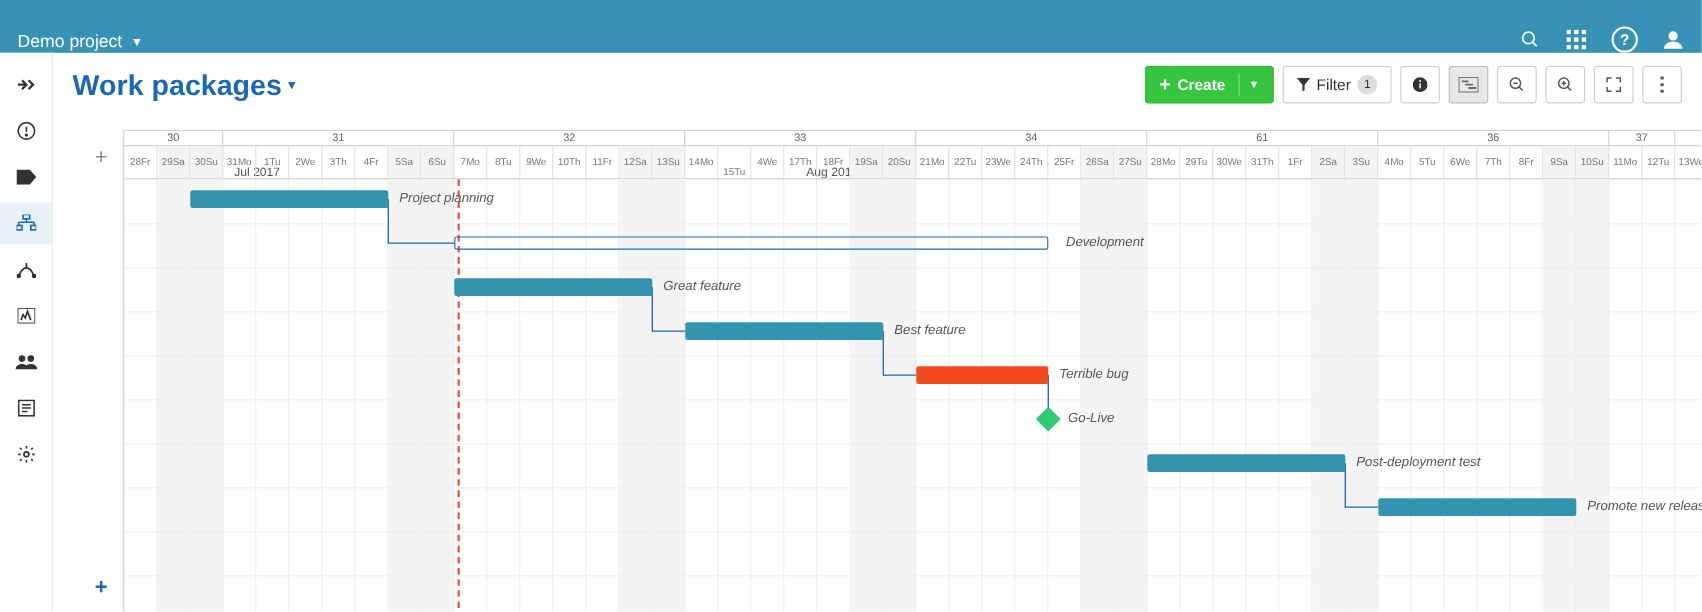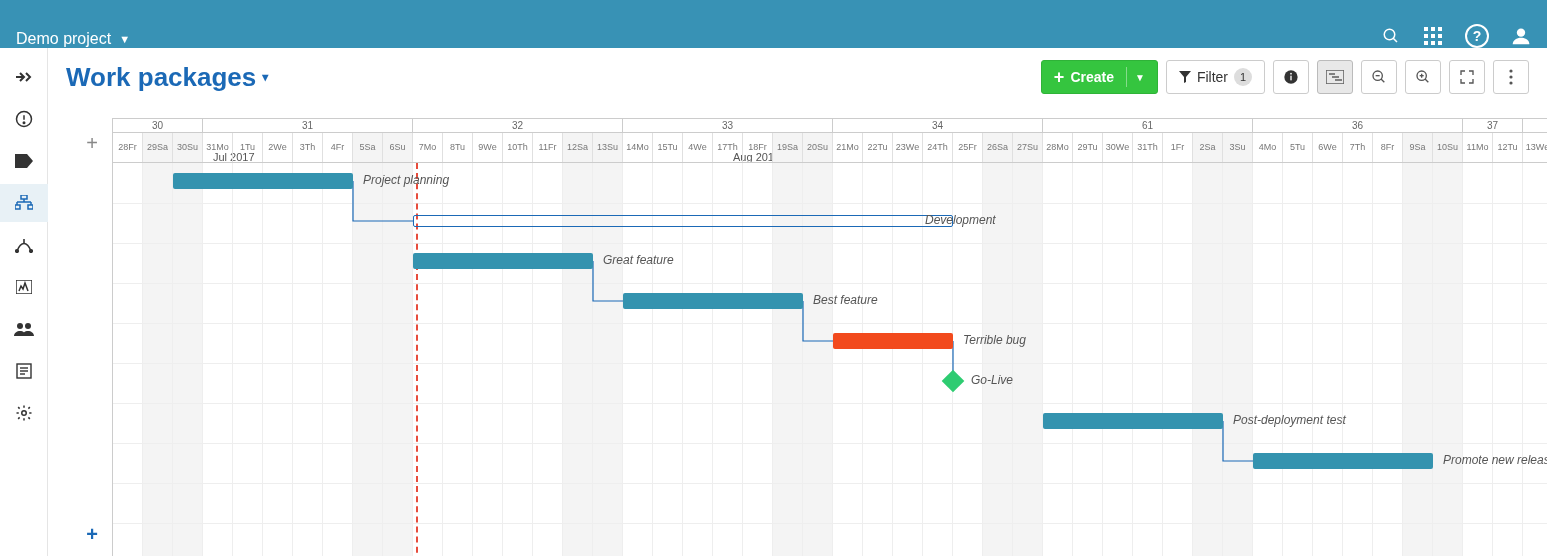--- a/index.html
+++ b/index.html
@@ -321,21 +321,21 @@
               <span>Sa</span>
             </div>
             <div class="day-cell weekend-col" style="width: 30px;">
               <span>13</span>
               <span>Su</span>
             </div>
             <div class="day-cell" style="width: 30px;">
               <span>14</span>
               <span>Mo</span>
             </div>
-            <div class="day-cell" style="width: 30px;">
+            <div class="day-cell" style="width: 30px; align-items: flex-end;">
               <span>15</span>
               <span>Tu</span>
             </div>
             <div class="day-cell" style="width: 30px;">
               <span>4</span>
               <span>We</span>
             </div>
             <div class="day-cell" style="width: 30px;">
               <span>17</span>
               <span>Th</span>
@@ -514,21 +514,21 @@
           <div class="row-line" style="top: 160px;"></div>
           <div class="row-line" style="top: 200px;"></div>
           <div class="row-line" style="top: 240px;"></div>
           <div class="row-line" style="top: 280px;"></div>
           <div class="row-line" style="top: 320px;"></div>
           <div class="row-line" style="top: 360px;"></div>
           <div class="today-line" style="left: 303px;"></div>
           <div class="bar blue" style="left: 60px; top: 10px; width: 180px;"></div>
           <div class="bar-label" style="left: 250px; top: 10px;">Project planning</div>
           <div class="bar outline" style="left: 300px; top: 52px; width: 540px;"></div>
-          <div class="bar-label" style="left: 812px; top: 50px;">Development</div>
+          <div class="bar-label" style="left: 856px; top: 50px;">Development</div>
           <div class="bar blue" style="left: 300px; top: 90px; width: 180px;"></div>
           <div class="bar-label" style="left: 490px; top: 90px;">Great feature</div>
           <div class="bar blue" style="left: 510px; top: 130px; width: 180px;"></div>
           <div class="bar-label" style="left: 700px; top: 130px;">Best feature</div>
           <div class="bar red" style="left: 720px; top: 170px; width: 120px;"></div>
           <div class="bar-label" style="left: 850px; top: 170px;">Terrible bug</div>
           <div class="milestone" style="left: 832px; top: 210px;"></div>
           <div class="bar-label" style="left: 858px; top: 210px;">Go-Live</div>
           <div class="bar blue" style="left: 930px; top: 250px; width: 180px;"></div>
           <div class="bar-label" style="left: 1120px; top: 250px;">Post-deployment test</div>

